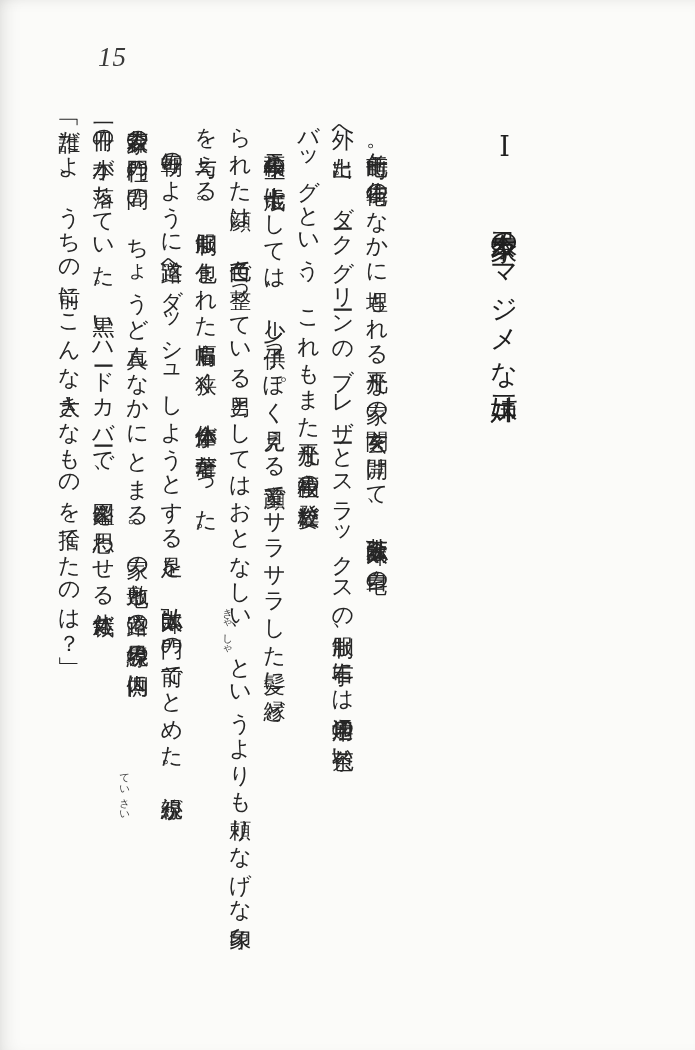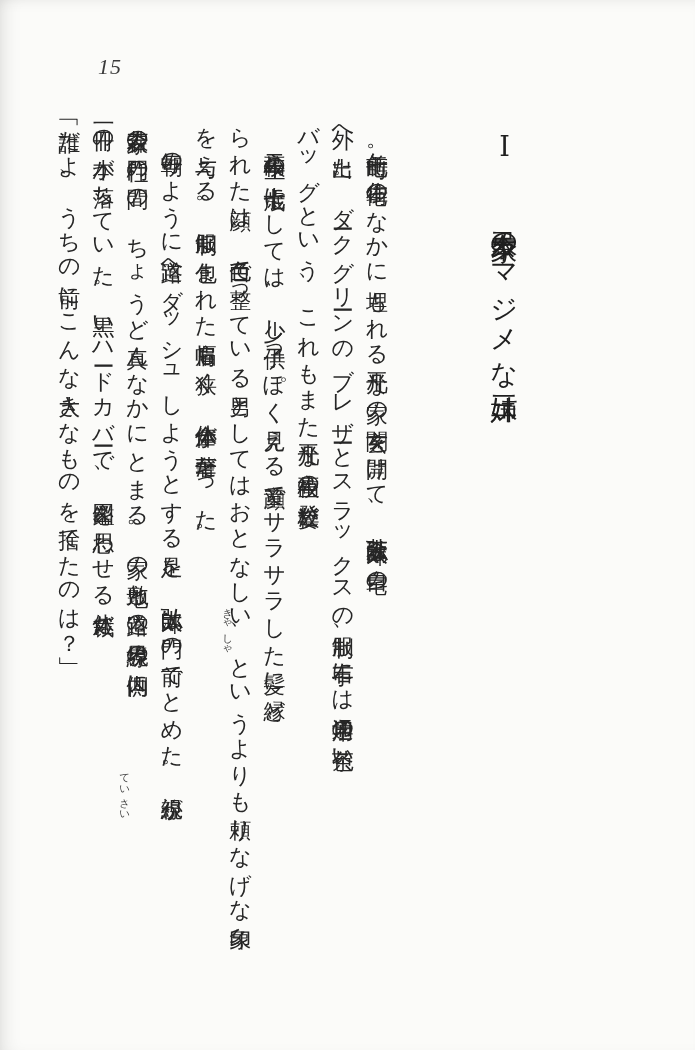--- a/index.html
+++ b/index.html
@@ -13,24 +13,23 @@
     background: #fbfbf9;
     overflow: hidden;
     font-family: "Liberation Serif", "DejaVu Serif", serif;
     box-shadow: inset 14px 0 22px -16px rgba(0,0,0,0.18), inset 0 10px 18px -14px rgba(0,0,0,0.10);
   }
   .page-number {
     position: absolute;
     left: 98px;
     top: 42px;
     font-style: italic;
-    font-size: 22px;
+    font-size: 27px;
     color: #3a3a3a;
     letter-spacing: 1px;
-    margin-top: 12px;
   }
   .chapter-heading {
     position: absolute;
     left: 486px;
     top: 131px;
     height: 430px;
     writing-mode: vertical-rl;
     text-orientation: upright;
     font-size: 27px;
     letter-spacing: 1px;

